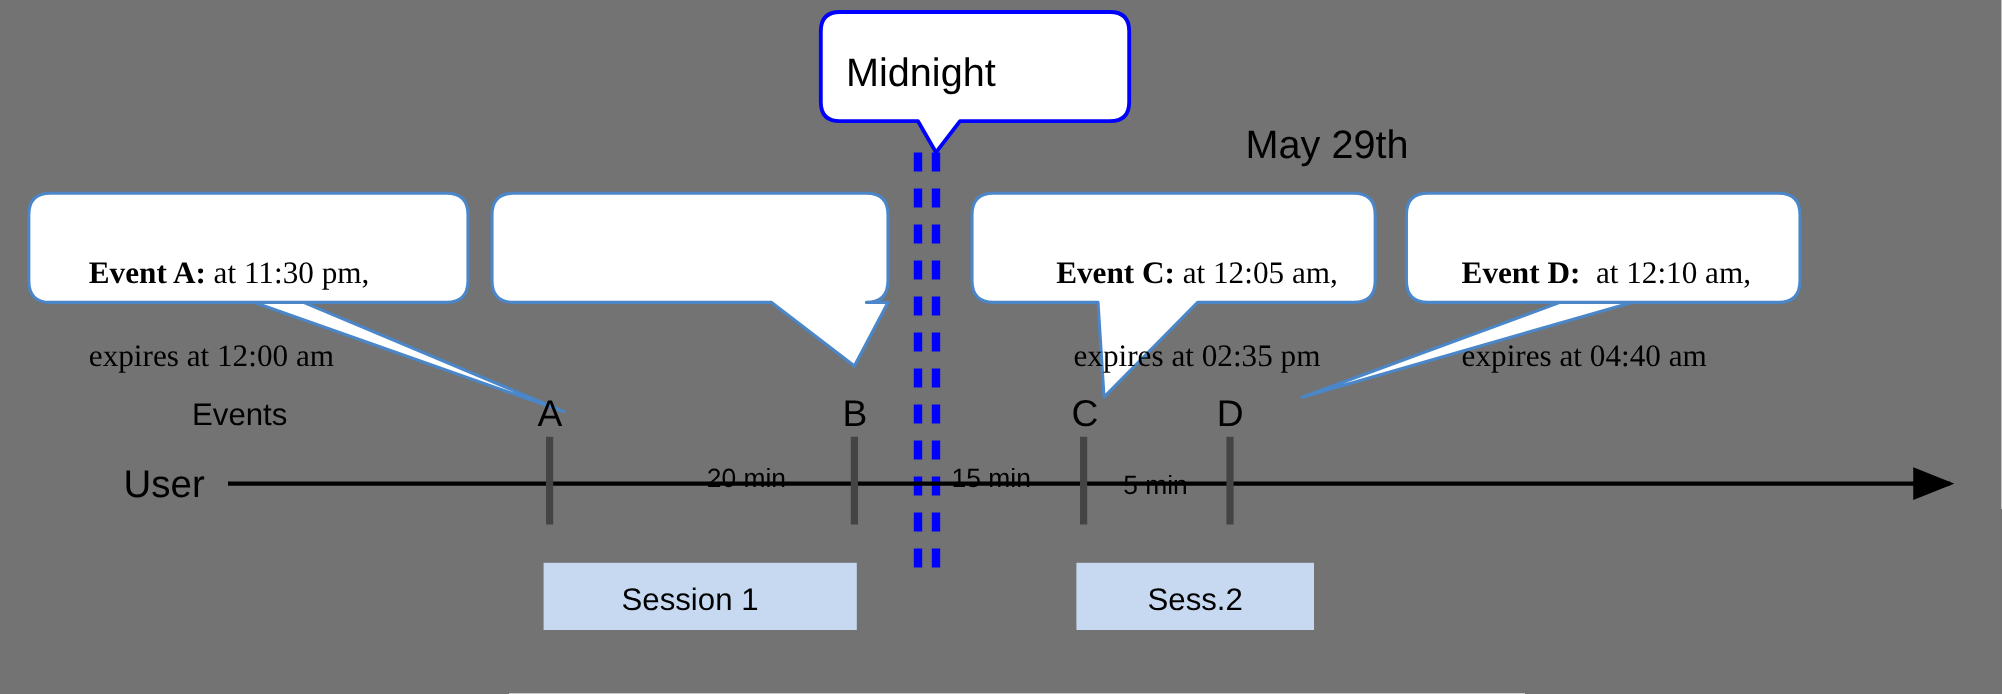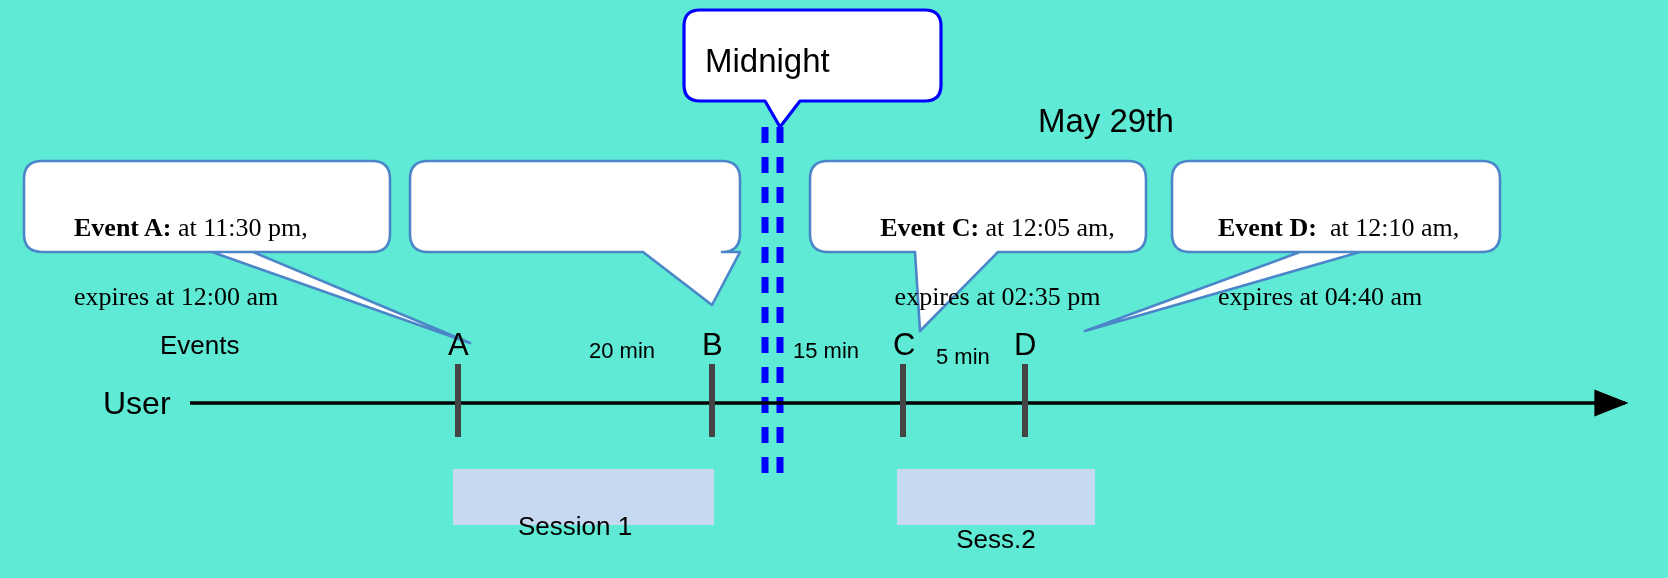--- a/index.html
+++ b/index.html
@@ -4,21 +4,21 @@
 <style>
   html, body {
     margin: 0;
     padding: 0;
     background: #ffffff;
   }
   #stage {
     position: relative;
     width: 1668px;
     height: 578px;
-    background: #5eead4;
+    background: #737373;
     font-family: "Liberation Sans", sans-serif;
     overflow: hidden;
   }
   #svg-layer {
     position: absolute;
     left: 0; top: 0;
     width: 1668px;
     height: 578px;
   }
   .callout-text {
@@ -71,20 +71,21 @@
     z-index: 5;
     white-space: nowrap;
   }
   .interval-label {
     position: absolute;
     font-family: "Liberation Sans", sans-serif;
     font-size: 22px;
     color: #000000;
     z-index: 5;
     white-space: nowrap;
+    margin-top: 48px;
   }
   .session-label {
     position: absolute;
     font-family: "Liberation Sans", sans-serif;
     font-size: 26px;
     color: #000000;
     z-index: 6;
     white-space: nowrap;
     text-align: center;
   }
@@ -150,16 +151,16 @@
 
   <div class="tick-label" style="left:448px; top:327px;">A</div>
   <div class="tick-label" style="left:702px; top:327px;">B</div>
   <div class="tick-label" style="left:893px; top:327px;">C</div>
   <div class="tick-label" style="left:1014px; top:327px;">D</div>
 
   <div class="interval-label" style="left:589px; top:338px;">20 min</div>
   <div class="interval-label" style="left:793px; top:338px;">15 min</div>
   <div class="interval-label" style="left:936px; top:344px;">5 min</div>
 
-  <div class="session-label" style="left:453px; top:484px; width:244px;margin-top:27px;">Session 1</div>
-  <div class="session-label" style="left:897px; top:484px; width:198px;margin-top:40px;">Sess.2</div>
+  <div class="session-label" style="left:453px; top:484px; width:244px;">Session 1</div>
+  <div class="session-label" style="left:897px; top:484px; width:198px;">Sess.2</div>
 
 </div>
 
 </body></html>

